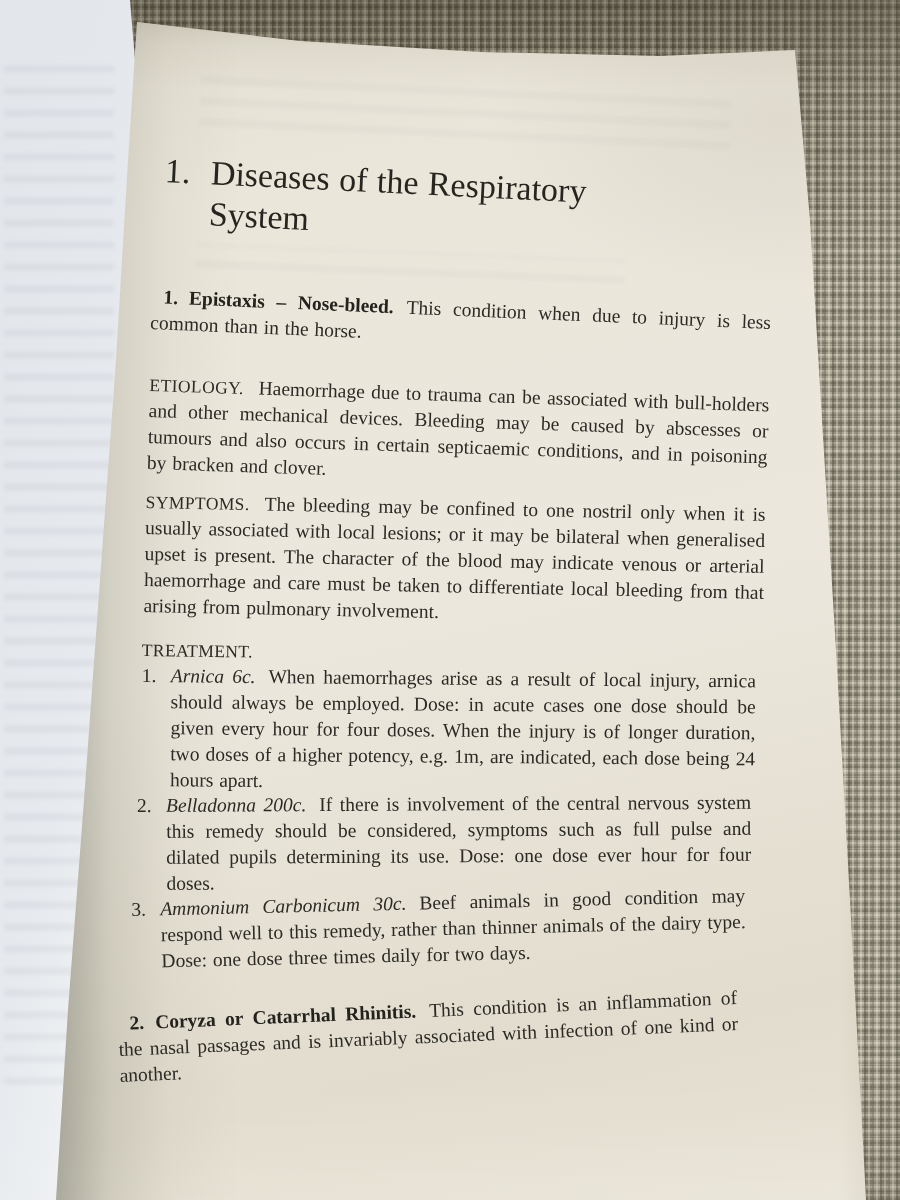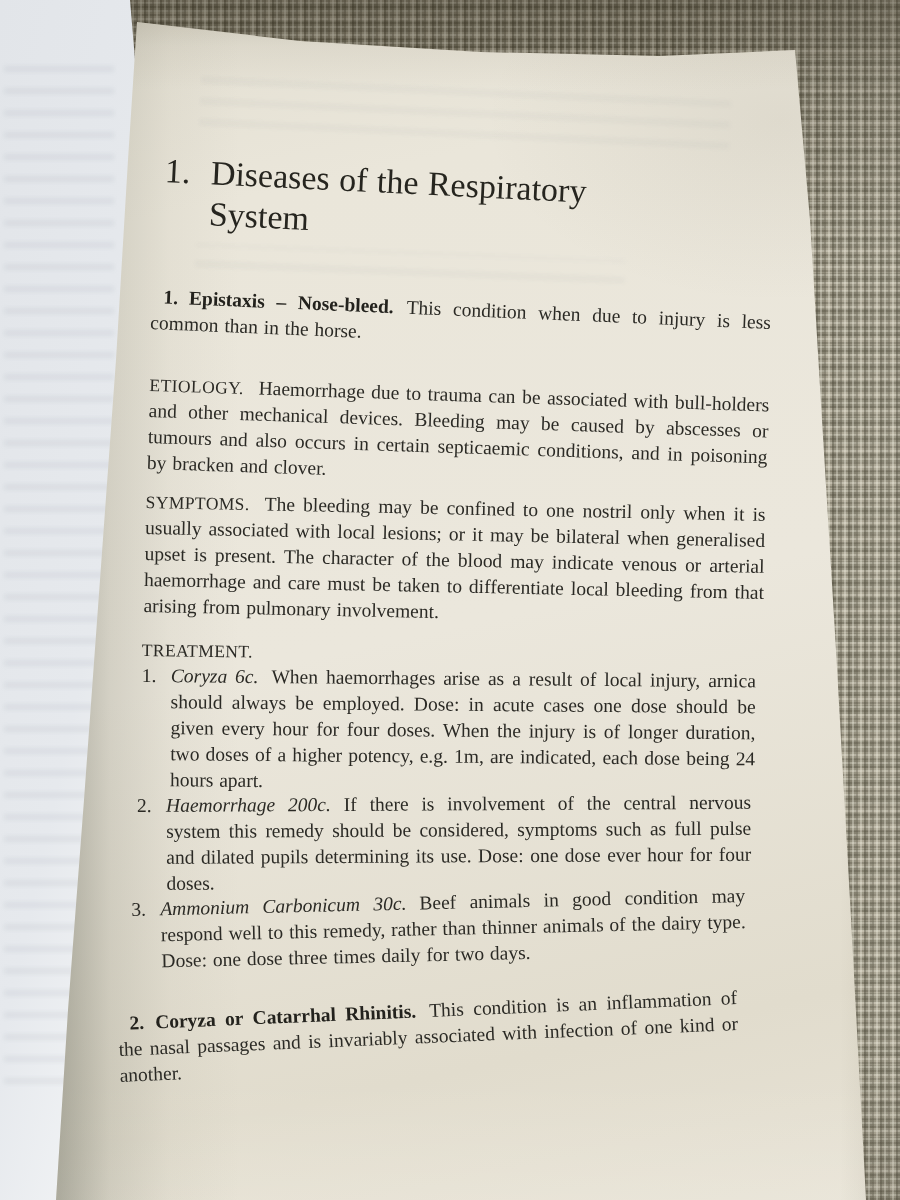--- a/index.html
+++ b/index.html
@@ -128,24 +128,24 @@
       <p class="block p-symptoms">
         <span class="label">SYMPTOMS.</span><span>The bleeding may be confined to one nostril only when it is usually associated with local lesions; or it may be bilateral when generalised upset is present. The character of the blood may indicate venous or arterial haemorrhage and care must be taken to differentiate local bleeding from that arising from pulmonary involvement.</span>
       </p>
 
       <div class="block t-label">
         <span class="label">TREATMENT.</span>
       </div>
 
       <ol class="treatment">
         <li class="block li1">
-          <span class="li-num">1.</span><span class="remedy">Coryza 6c.</span><span>When haemorrhages arise as a result of local injury, arnica should always be employed. Dose: in acute cases one dose should be given every hour for four doses. When the injury is of longer duration, two doses of a higher potency, e.g. 1m, are indicated, each dose being 24 hours apart.</span>
+          <span class="li-num">1.</span><span class="remedy">Arnica 6c.</span><span>When haemorrhages arise as a result of local injury, arnica should always be employed. Dose: in acute cases one dose should be given every hour for four doses. When the injury is of longer duration, two doses of a higher potency, e.g. 1m, are indicated, each dose being 24 hours apart.</span>
         </li>
         <li class="block li2">
-          <span class="li-num">2.</span><span class="remedy">Haemorrhage 200c.</span><span>If there is involvement of the central nervous system this remedy should be considered, symptoms such as full pulse and dilated pupils determining its use. Dose: one dose ever hour for four doses.</span>
+          <span class="li-num">2.</span><span class="remedy">Belladonna 200c.</span><span>If there is involvement of the central nervous system this remedy should be considered, symptoms such as full pulse and dilated pupils determining its use. Dose: one dose ever hour for four doses.</span>
         </li>
         <li class="block li3">
           <span class="li-num">3.</span><span class="remedy">Ammonium Carbonicum 30c.</span><span>Beef animals in good condition may respond well to this remedy, rather than thinner animals of the dairy type. Dose: one dose three times daily for two days.</span>
         </li>
       </ol>
 
       <p class="block p-coryza">
         <span class="sec-num">2.</span><span class="sec-title">Coryza or Catarrhal Rhinitis.</span><span>This condition is an inflammation of the nasal passages and is invariably associated with infection of one kind or another.</span>
       </p>
 

